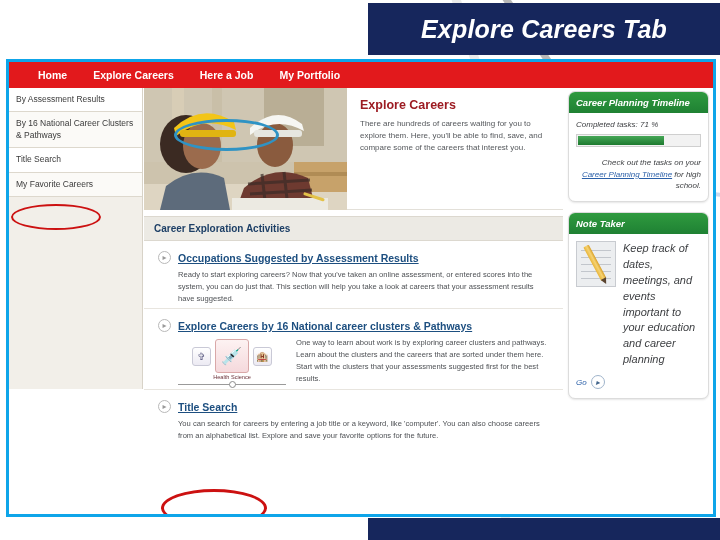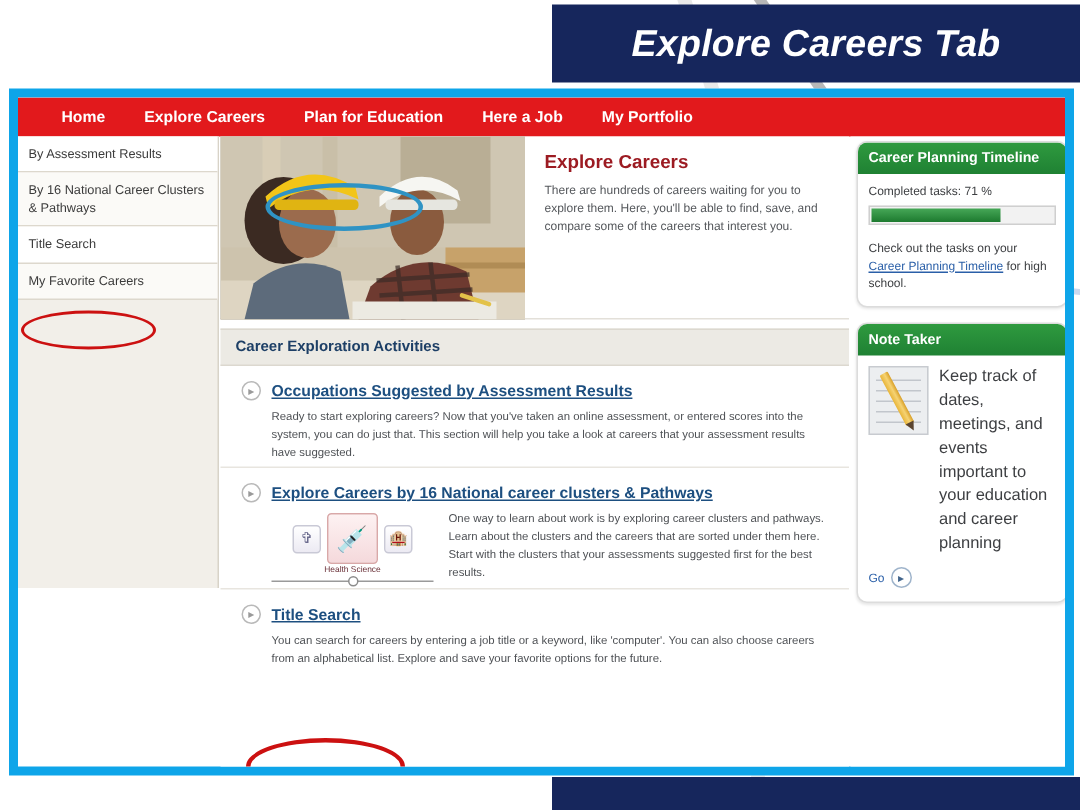--- a/index.html
+++ b/index.html
@@ -46,21 +46,21 @@
     letter-spacing: .2px;
     white-space: nowrap;
   }
 
   
   .shot {
     position: absolute;
     left: 6px; top: 59px;
     width: 710px; height: 458px;
     background: #ffffff;
-    border: 6px solid #0ea5e9;
+    border: 3px solid #0ea5e9;
     z-index: 4;
     overflow: hidden;
   }
 
   
   .navbar {
     position: absolute;
     left: 0; top: 0;
     width: 704px; height: 26px;
     background: #e2191c;
@@ -266,20 +266,21 @@
     background: #ffffff;
     padding: 3px 4px;
   }
   .panel {
     border: 1px solid #dcdcdc;
     border-radius: 7px;
     background: #ffffff;
     overflow: hidden;
     margin-bottom: 10px;
     box-shadow: 0 1px 2px rgba(0,0,0,.10);
+    font-style: italic;
   }
   .panel-head {
     background: linear-gradient(#2f9a3f,#1f8133);
     color: #ffffff;
     font-size: 9.5px;
     font-weight: bold;
     padding: 5px 7px;
   }
   .panel-body { padding: 7px 7px 9px 7px; }
   .panel-body .lbl {
@@ -295,20 +296,21 @@
   }
   .progress-fill {
     height: 100%;
     background: linear-gradient(#46a757,#1d7a2f);
   }
   .panel-note {
     font-size: 8px;
     color: #3d3f42;
     line-height: 1.45;
     margin-top: 10px;
+    text-align: right;
   }
   .panel-note a { color: #2a5fa8; text-decoration: underline; }
 
   .nt-row { display: flex; gap: 7px; align-items: flex-start; }
   .notepad {
     width: 40px; height: 46px;
     background: #eceef0;
     border: 1px solid #c8cbd0;
     position: relative;
     flex: none;
@@ -379,21 +381,20 @@
 
 <div class="title-banner">
   <span class="txt">Explore Careers Tab</span>
 </div>
 
 <div class="shot">
 
   <div class="navbar">
     <span class="nav-item">Home</span>
     <span class="nav-item active">Explore Careers</span>
-    <span class="nav-item">Plan for Education</span>
     <span class="nav-item">Here a Job</span>
     <span class="nav-item">My Portfolio</span>
   </div>
 
   <div class="left-col">
     <div class="side-item">By Assessment Results</div>
     <div class="side-item">By 16 National Career Clusters &amp; Pathways</div>
     <div class="side-item">Title Search</div>
     <div class="side-item">My Favorite Careers</div>
   </div>

